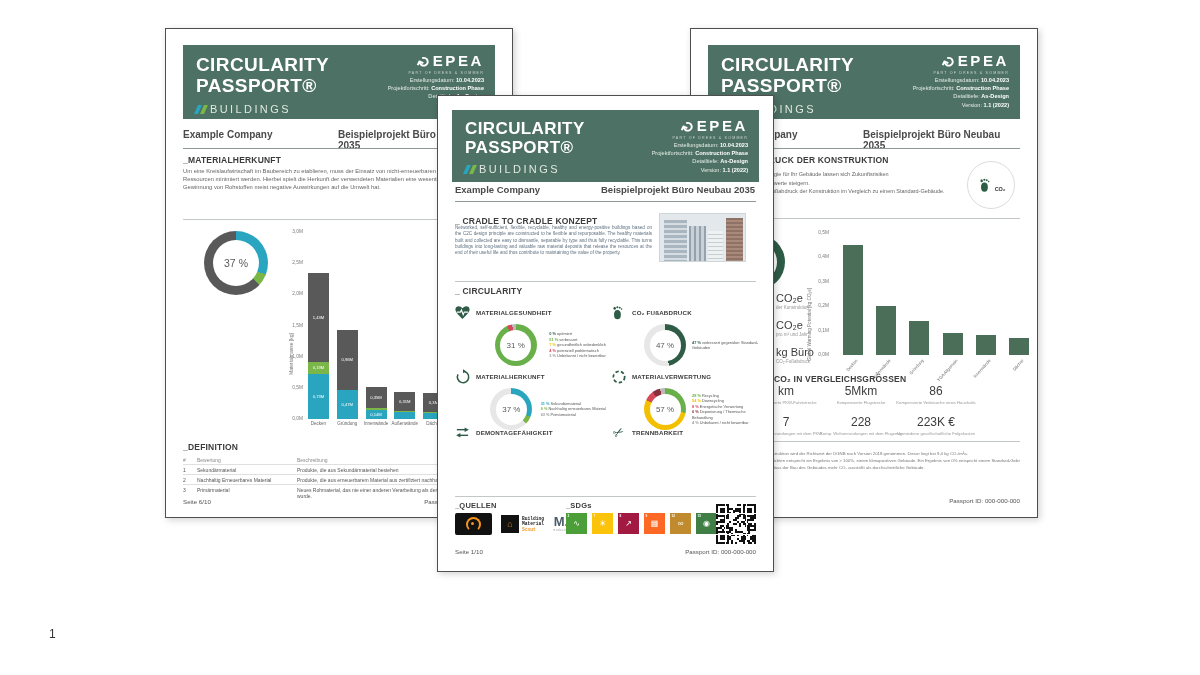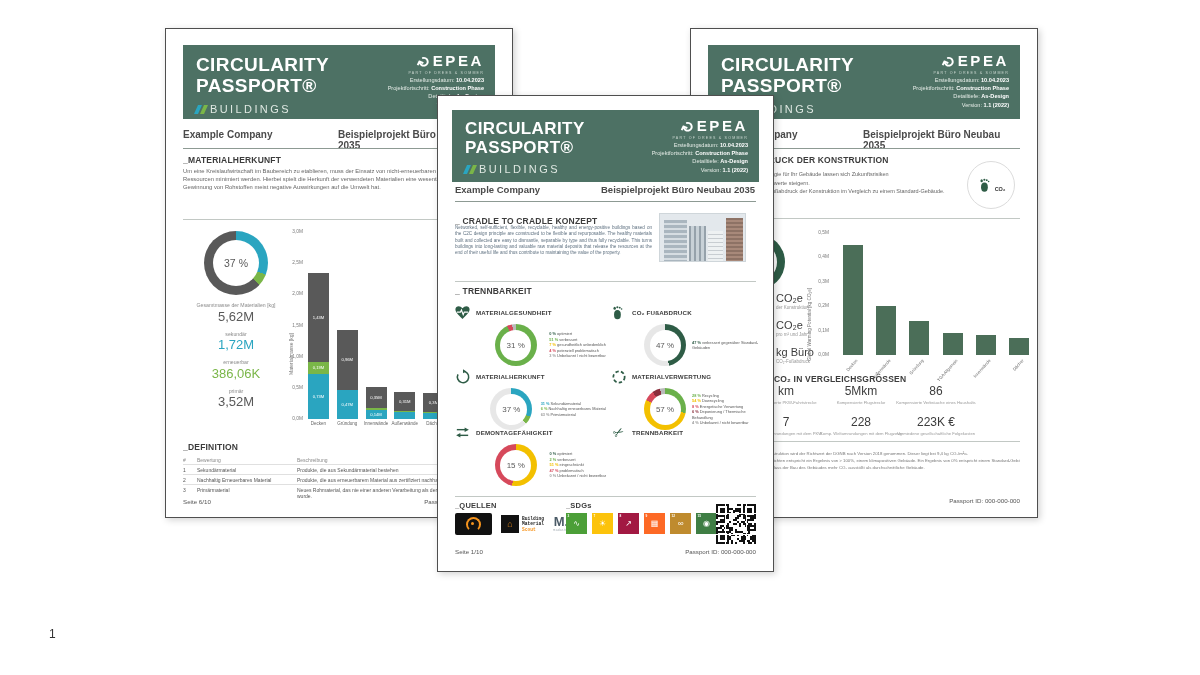--- a/index.html
+++ b/index.html
@@ -147,38 +147,20 @@
   <div class="rule" style="top:119px"></div>
   <h3 class="sec-title" style="top:126px">_MATERIALHERKUNFT</h3>
   <p id="lp-text">Um eine Kreislaufwirtschaft im Baubereich zu etablieren, muss der Einsatz von nicht-erneuerbaren primären Ressourcen minimiert werden. Hierbei spielt die Herkunft der verwendeten Materialien eine wesentliche Rolle, da die Gewinnung von Rohstoffen meist negative Auswirkungen auf die Umwelt hat.</p>
   <div class="rule-light" style="top:190px"></div>
   <div id="lp-donut-col">
     <div class="ring" id="lp-donut" style="background: conic-gradient(rgb(42, 165, 192) 0%, rgb(42, 165, 192) 31%, rgb(122, 182, 72) 31%, rgb(122, 182, 72) 37%, rgb(89, 89, 89) 37%, rgb(89, 89, 89) 100%);">
       <div class="ring-hole">
           <span>37 %</span>
         </div>
     </div>
-    <div id="lp-stats">
-        <div class="stat">
-     <div class="lab">Gesamtmasse der Materialien [kg]</div>
-          <div class="val" style="color:#595959">5,62M</div>
-        </div>
-        <div class="stat">
-     <div class="lab">sekundär</div>
-          <div class="val" style="color:#2aa5c0">1,72M</div>
-        </div>
-        <div class="stat">
-     <div class="lab">erneuerbar</div>
-          <div class="val" style="color:#7ab648">386,06K</div>
-        </div>
-        <div class="stat">
-     <div class="lab">primär</div>
-          <div class="val" style="color:#595959">3,52M</div>
-        </div>
-      </div>
   </div>
   <div class="chart" id="lp-chart">
       <div class="ylab" style="left:22px;top:150px">Materialmasse [kg]</div>
       <div class="tick" style="left:0;width:37px;top:191px">0,0M</div>
       <div class="tick" style="left:0;width:37px;top:159.83333333333334px">0,5M</div>
       <div class="tick" style="left:0;width:37px;top:128.66666666666669px">1,0M</div>
       <div class="tick" style="left:0;width:37px;top:97.5px">1,5M</div>
       <div class="tick" style="left:0;width:37px;top:66.33333333333334px">2,0M</div>
       <div class="tick" style="left:0;width:37px;top:35.16666666666666px">2,5M</div>
       <div class="tick" style="left:0;width:37px;top:4px">3,0M</div>
@@ -434,21 +416,21 @@
   <div class="rule" style="top:105px;left:17px;right:17px"></div>
   <h3 class="sec-title" style="top:120px">_ CRADLE TO CRADLE KONZEPT</h3>
   <p id="cp-c2c-text">Networked, self-sufficient, flexible, recyclable, healthy and energy-positive buildings based on the C2C design principle are constructed to be flexible and repurposable. The healthy materials built and collected are easy to dismantle, separable by type and thus fully recyclable. This turns buildings into long-lasting and valuable raw material deposits that release the resources at the end of their useful life and thus contribute to maintaining the value of the property.</p>
   <div id="cp-photo">
     <div class="bld" style="left:4px;top:6px;width:23px;bottom:0;background:repeating-linear-gradient(180deg,#aab6bf 0 3px,#d6dde2 3px 5px)"></div>
     <div class="bld" style="left:29px;top:12px;width:17px;bottom:0;background:repeating-linear-gradient(90deg,#96a2ab 0 2px,#c8d1d7 2px 5px)"></div>
     <div class="bld" style="left:48px;top:17px;width:15px;bottom:0;background:repeating-linear-gradient(180deg,#eef1f2 0 3px,#c8cdd1 3px 4px)"></div>
     <div class="bld" style="right:2px;top:4px;width:17px;bottom:0;background:repeating-linear-gradient(180deg,#8d7265 0 2px,#a8897a 2px 4px)"></div>
   </div>
   <div class="rule-light" style="top:185px"></div>
-  <h3 class="sec-title" style="top:190px">_ TRENNBARKEIT</h3>
+  <h3 class="sec-title" style="top:190px">_ CIRCULARITY</h3>
   <div id="cp-gauges">
       <div class="gcell" style="left:16px;top:208px">
         <div class="ghead">
           <span class="gicon">
             <svg viewBox="0 0 24 24" width="17" height="17">
               <path d="M12 21C5 15 2 11 2 7.5 2 4.5 4.3 3 6.6 3 8.4 3 10.5 4 12 6c1.5-2 3.6-3 5.4-3C19.7 3 22 4.5 22 7.5 22 11 19 15 12 21Z" fill="#2e5c46"></path>
               <polyline points="4,11.5 9,11.5 10.5,8.5 13,15 14.5,11.5 20,11.5" stroke="#fff" stroke-width="1.6" fill="none"></polyline>
             </svg>
           </span>
         <span class="gtitle">MATERIALGESUNDHEIT</span>
@@ -543,34 +525,20 @@
         <div class="ghead">
           <span class="gicon">
             <svg viewBox="0 0 24 24" width="17" height="17">
               <path d="M4 8h12" stroke="#2e5c46" stroke-width="2"></path>
               <path d="M15 4.8 21 8l-6 3.2z" fill="#2e5c46"></path>
               <path d="M20 16H8" stroke="#2e5c46" stroke-width="2"></path>
               <path d="M9 12.8 3 16l6 3.2z" fill="#2e5c46"></path>
             </svg>
           </span>
         <span class="gtitle">DEMONTAGEFÄHIGKEIT</span>
-        </div>
-        <div class="gbody">
-          <div class="ring gring" style="background:conic-gradient(#f3c000 0% 53%,#d6495b 53% 100%)">
-        <div class="ring-hole">
-              <span>15 %</span>
-            </div>
-          </div>
-        <div class="glegend">
-            <div><b style="color:#2e5c46">0 %</b> optimiert</div>
-            <div><b style="color:#6ab04a">2 %</b> verbessert</div>
-            <div><b style="color:#f3c000">51 %</b> eingeschränkt</div>
-            <div><b style="color:#d6495b">47 %</b> problematisch</div>
-            <div><b style="color:#9a9a9a">0 %</b> Unbekannt / nicht bewertbar</div>
-          </div>
         </div>
       </div>
       <div class="gcell" style="left:172px;top:328px">
         <div class="ghead">
           <span class="gicon">
             <span style="font-size:13px;display:inline-block;transform:rotate(-30deg)">✂</span>
           </span>
         <span class="gtitle">TRENNBARKEIT</span>
         </div>
       </div>

